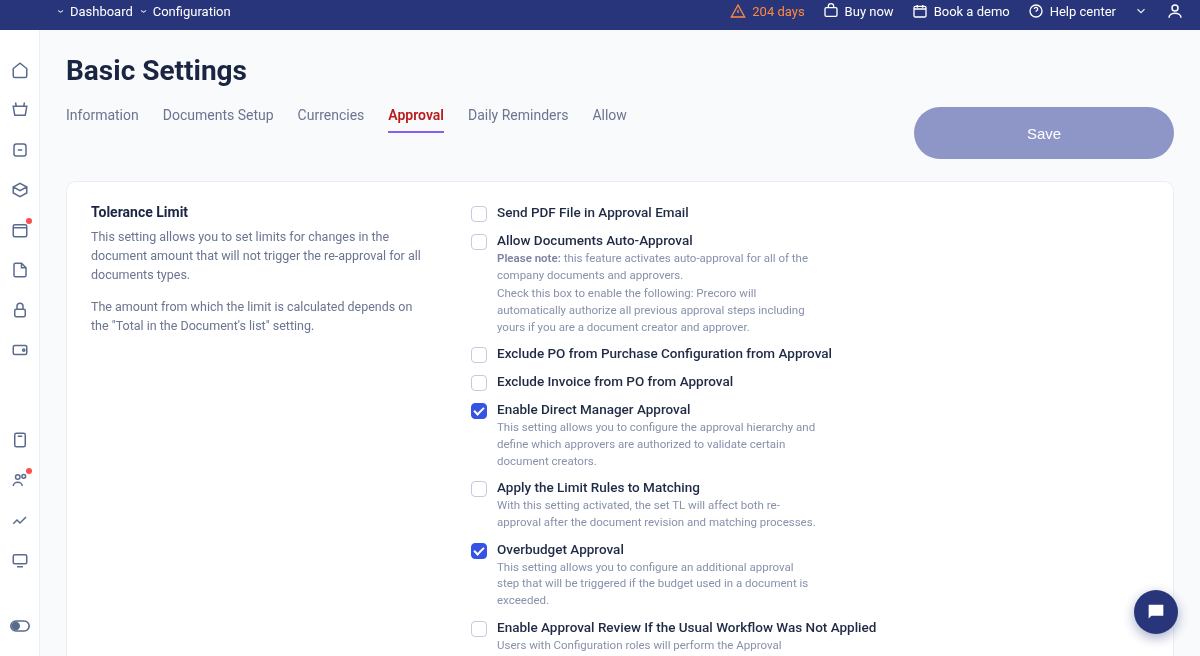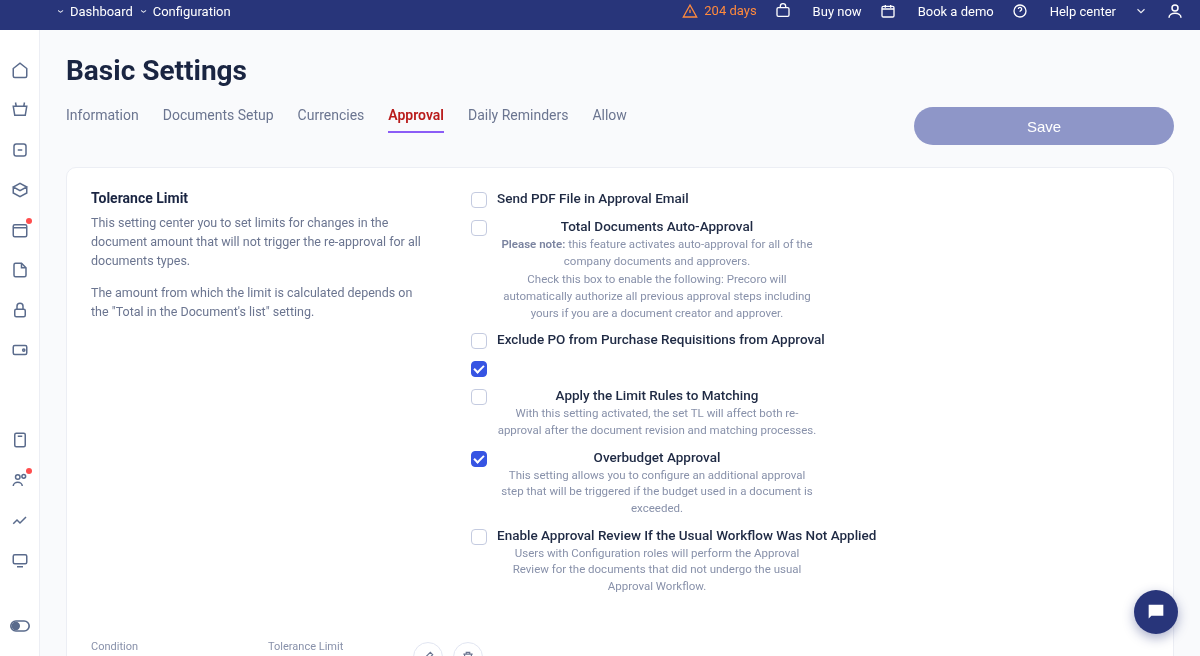--- a/index.html
+++ b/index.html
@@ -20,22 +20,22 @@
     height: 30px;
     background: #28357a;
     color: #fff;
     display: flex;
     align-items: center;
     padding: 0 16px 8px 60px;
     font-size: 13px;
   }
   .topbar .left { display: flex; align-items: center; gap: 10px; }
   .topbar .right { margin-left: auto; display: flex; align-items: center; gap: 18px; }
-  .topbar .warn { color: #ff8a3d; display:flex; align-items:flex-start; gap:6px;}
-  .topbar .item { display:flex; align-items:center; gap:22px; cursor:pointer;}
+  .topbar .warn { color: #ff8a3d; display:flex; align-items:center; gap:6px;}
+  .topbar .item { display:flex; align-items:center; gap:6px; cursor:pointer;}
   .chev-left::before { content:"›"; display:inline-block; transform: rotate(90deg); margin-right:6px; opacity:.9;}
   
   .rail {
     position: absolute;
     left: 0; top: 0; bottom: 0;
     width: 40px;
     background: #fff;
     border-right: 1px solid #eceef4;
     display: flex;
     flex-direction: column;
@@ -61,36 +61,36 @@
     overflow:hidden;
   }
   h1.page-title { font-size: 28px; font-weight: 700; color:#1a2542; margin-bottom: 20px;}
   .tabrow { display:flex; align-items:flex-start; }
   .tabs { display:flex; gap: 24px; font-size: 14px; color:#6b7590;}
   .tab { padding-bottom: 8px; cursor:pointer;}
   .tab.active { color:#b91c1c; font-weight:600; border-bottom: 2px solid #8b5cf6;}
   .save-btn {
     margin-left:auto;
     background:#8e96c8; color:#fff; border:none;
-    border-radius: 999px; width: 260px; height: 38px;
+    border-radius: 999px; width: 260px; height: 52px;
     font-size: 15px; font-weight:500; cursor:pointer;
   }
   .card {
     margin-top: 22px;
     background:#fff; border:1px solid #eceef4; border-radius:10px;
     padding: 22px 24px 70px 24px;
     display:flex;
     gap: 40px;
     height: 520px;
     position:relative;
   }
   .col-left { width: 340px; }
   .col-left h3 { font-size: 14px; font-weight:700; color:#1a2542; margin-bottom:8px;}
   .col-left p { font-size: 12.5px; color:#6b7590; line-height:1.5; margin-bottom:14px;}
-  .col-right { flex:1; display:flex; flex-direction:column;text-align:center;}
+  .col-right { flex:1; display:flex; flex-direction:column;}
   .opt { display:flex; gap:10px; margin-bottom: 10px; align-items:flex-start;}
   .cb {
     width:16px; height:16px; border:1.5px solid #c4cbe0; border-radius:4px;
     flex:0 0 16px; margin-top:2px; cursor:pointer; position:relative;
     background:#fff;
   }
   .cb.checked { background:#3654e3; border-color:#3654e3;}
   .cb.checked::after {
     content:""; position:absolute; left:4px; top:1px;
     width:4px; height:8px; border:solid #fff; border-width:0 2px 2px 0;
@@ -268,52 +268,62 @@
       <div class="tab active">Approval</div>
       <div class="tab">Daily Reminders</div>
       <div class="tab">Allow</div>
     </div>
     <button class="save-btn">Save</button>
   </div>
 
   <div class="card">
     <div class="col-left">
       <h3>Tolerance Limit</h3>
-      <p>This setting center you to set limits for changes in the document amount that will not trigger the re-approval for all documents types.</p>
+      <p>This setting allows you to set limits for changes in the document amount that will not trigger the re-approval for all documents types.</p>
       <p>The amount from which the limit is calculated depends on the "Total in the Document's list" setting.</p>
     </div>
 
     <div class="col-right">
 
       <div class="opt">
         <div class="cb"></div>
         <div class="opt-body">
           <div class="label">Send PDF File in Approval Email</div>
         </div>
       </div>
 
       <div class="opt">
         <div class="cb"></div>
         <div class="opt-body">
-          <div class="label">Total Documents Auto-Approval</div>
+          <div class="label">Allow Documents Auto-Approval</div>
           <div class="desc"><b>Please note:</b><span> this feature activates auto-approval for all of the company documents and approvers.</span></div>
           <div class="desc">Check this box to enable the following: Precoro will automatically authorize all previous approval steps including yours if you are a document creator and approver.</div>
         </div>
       </div>
 
       <div class="opt">
         <div class="cb"></div>
         <div class="opt-body">
-          <div class="label">Exclude PO from Purchase Requisitions from Approval</div>
-        </div>
-      </div>
-
+          <div class="label">Exclude PO from Purchase Configuration from Approval</div>
+        </div>
+      </div>
+
+      <div class="opt">
+        <div class="cb"></div>
+        <div class="opt-body">
+          <div class="label">Exclude Invoice from PO from Approval</div>
+        </div>
+      </div>
 
       <div class="opt">
         <div class="cb checked"></div>
+        <div class="opt-body">
+          <div class="label">Enable Direct Manager Approval</div>
+          <div class="desc">This setting allows you to configure the approval hierarchy and define which approvers are authorized to validate certain document creators.</div>
+        </div>
       </div>
 
       <div class="opt">
         <div class="cb"></div>
         <div class="opt-body">
           <div class="label">Apply the Limit Rules to Matching</div>
           <div class="desc">With this setting activated, the set TL will affect both re-approval after the document revision and matching processes.</div>
         </div>
       </div>
 

